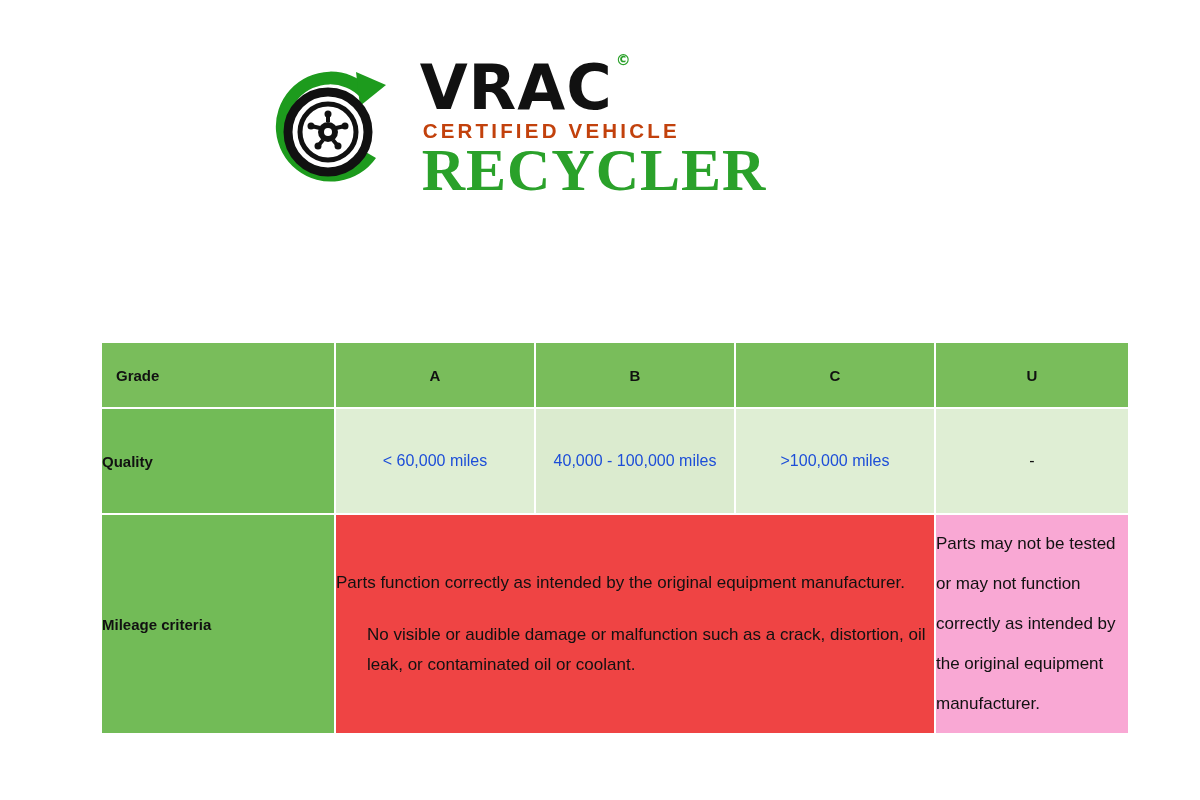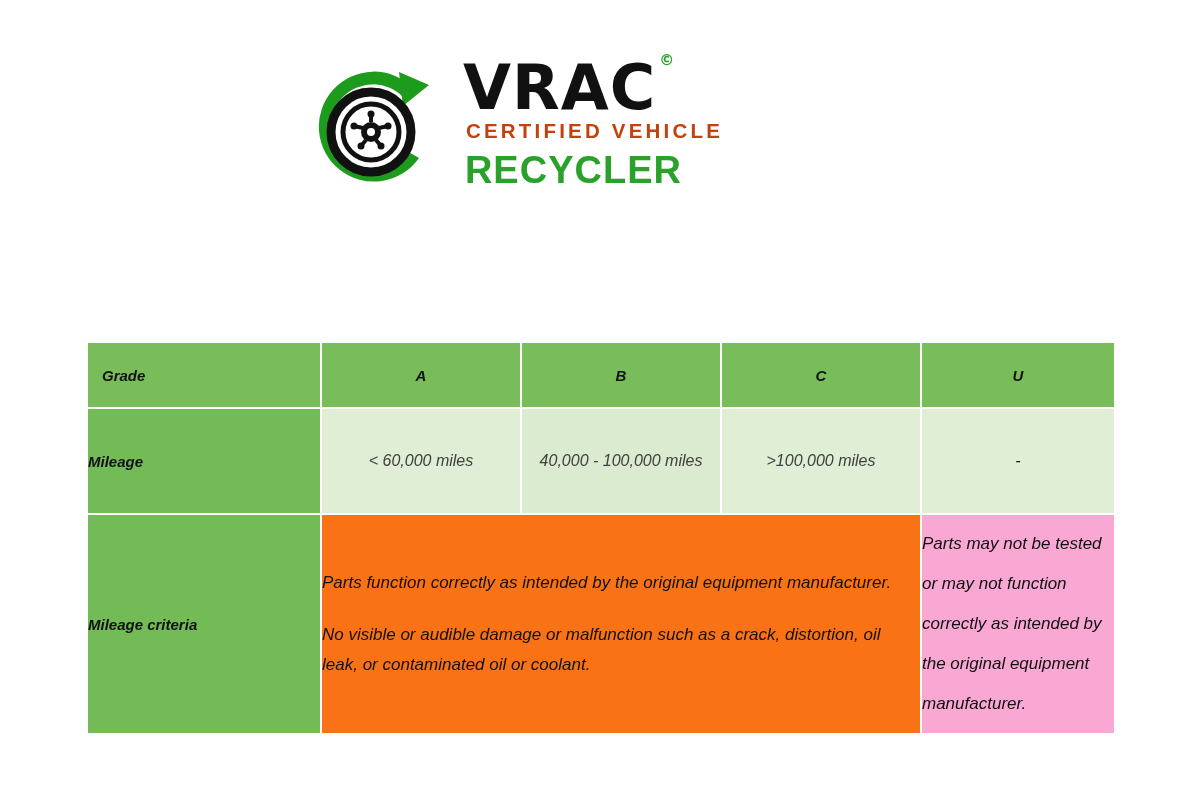--- a/index.html
+++ b/index.html
@@ -68,23 +68,23 @@
   .logo-sub {
     font-family: "Liberation Sans", sans-serif;
     font-weight: bold;
     font-size: 20.5px;
     letter-spacing: 3.2px;
     color: #c2410c;
     margin-top: 2px;
     margin-left: 3px;
   }
   .logo-rec {
-    font-family: Liberation Sans, sans-serif;
-    font-weight: bold;
-    font-size: 38px;
+    font-family: Liberation Serif, serif;
+    font-weight: bold;
+    font-size: 60px;
     letter-spacing: 1px;
     color: #2aa12a;
     line-height: 48px;
     margin-top: 3px;
     margin-left: 2px;
   }
 
   
   .doc-title {
     position: absolute;
@@ -96,25 +96,24 @@
     font-weight: bold;
     font-size: 56px;
     letter-spacing: -0.5px;
     color: #000;
   }
 
   
   .grading-table {
     position: absolute;
     top: 341px;
-    left: 86px;
+    left: 100px;
     width: 1028px;
     border-collapse: collapse;
     table-layout: fixed;
-    font-style: italic;
   }
   .grading-table td, .grading-table th {
     border: 2px solid #ffffff;
     vertical-align: middle;
     padding: 0;
   }
   .hdr {
     background: #79bd5b;
     height: 64px;
     font-size: 15px;
@@ -131,46 +130,47 @@
     font-size: 15px;
     font-weight: bold;
     color: #111;
     text-align: left;
     padding-left: 14px;
   }
   .cell-light {
     background: #dfeed4;
     text-align: center;
     font-size: 16px;
-    color: #404040;
+    color: #1d4ed8;
     line-height: 24px;
     padding: 8px 10px;
   }
   .cell-light.mid {
     background: #dbebcf;
   }
   .cell-u {
     background: #dfeed4;
     text-align: center;
     font-size: 16px;
   }
   .criteria-cell {
-    background: #f97316;
+    background: #ef4444;
     text-align: left;
     font-size: 17px;
     line-height: 30px;
     padding: 20px 26px 20px 26px;
     color: #111;
     vertical-align: top;
   }
   .criteria-cell p {
     margin: 0 0 22px 0;
   }
   .criteria-cell p:last-child {
     margin-bottom: 0;
+    padding-left: 31px;
   }
   .criteria-u {
     background: #f9a8d4;
     text-align: left;
     font-size: 17px;
     line-height: 40px;
     padding: 20px 18px;
     color: #111;
     vertical-align: top;
     margin-left: 35px;
@@ -228,21 +228,21 @@
       <tr>
         <th class="hdr first">Grade</th>
         <th class="hdr">A</th>
         <th class="hdr">B</th>
         <th class="hdr">C</th>
         <th class="hdr">U</th>
       </tr>
     </thead>
     <tbody>
       <tr class="row-mileage">
-        <td class="rowlabel">Mileage</td>
+        <td class="rowlabel">Quality</td>
         <td class="cell-light">&lt; 60,000 miles</td>
         <td class="cell-light mid">40,000 - 100,000 miles</td>
         <td class="cell-light">&gt;100,000 miles</td>
         <td class="cell-u">-</td>
       </tr>
       <tr class="row-criteria">
         <td class="rowlabel">Mileage criteria</td>
         <td class="criteria-cell" colspan="3">
           <p>Parts function correctly as intended by the original equipment manufacturer.</p>
           <p>No visible or audible damage or malfunction such as a crack, distortion, oil leak, or contaminated oil or coolant.</p>

